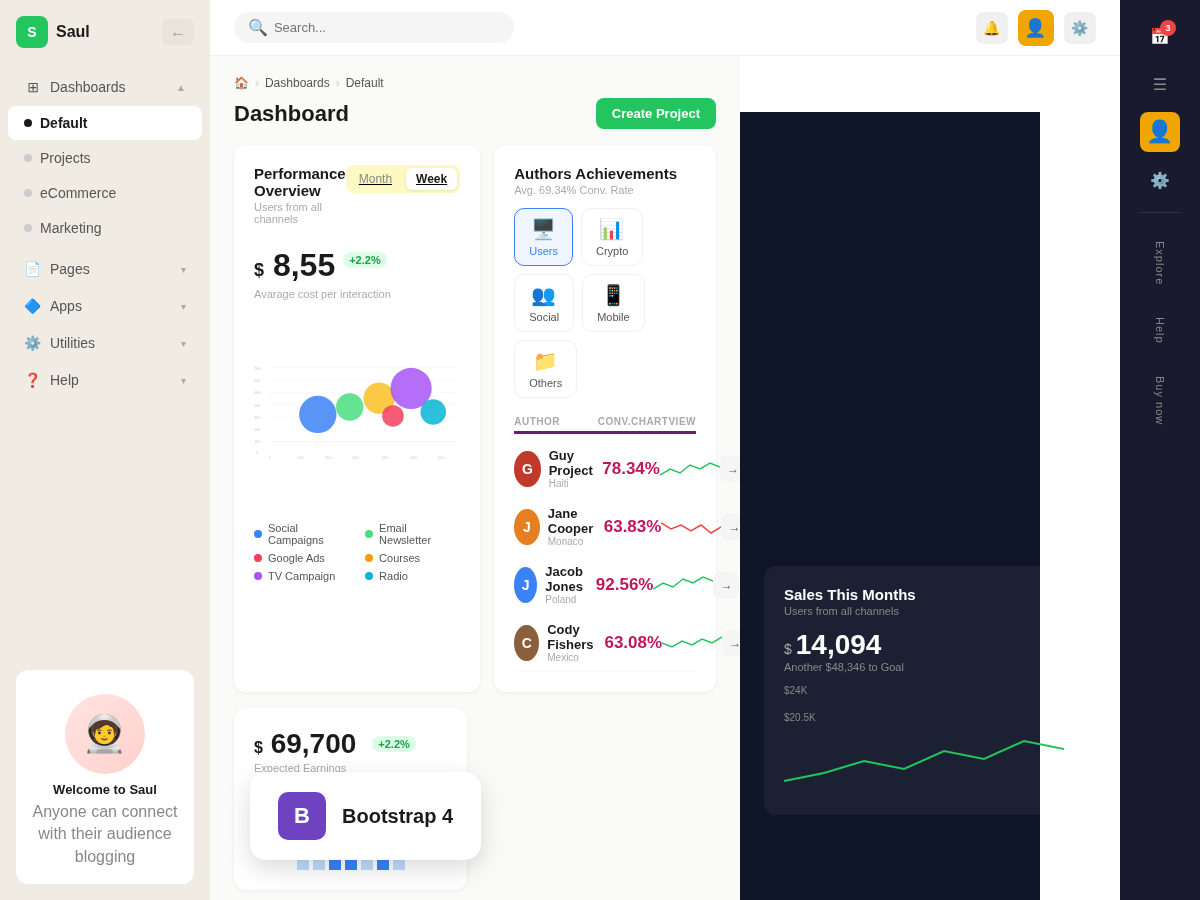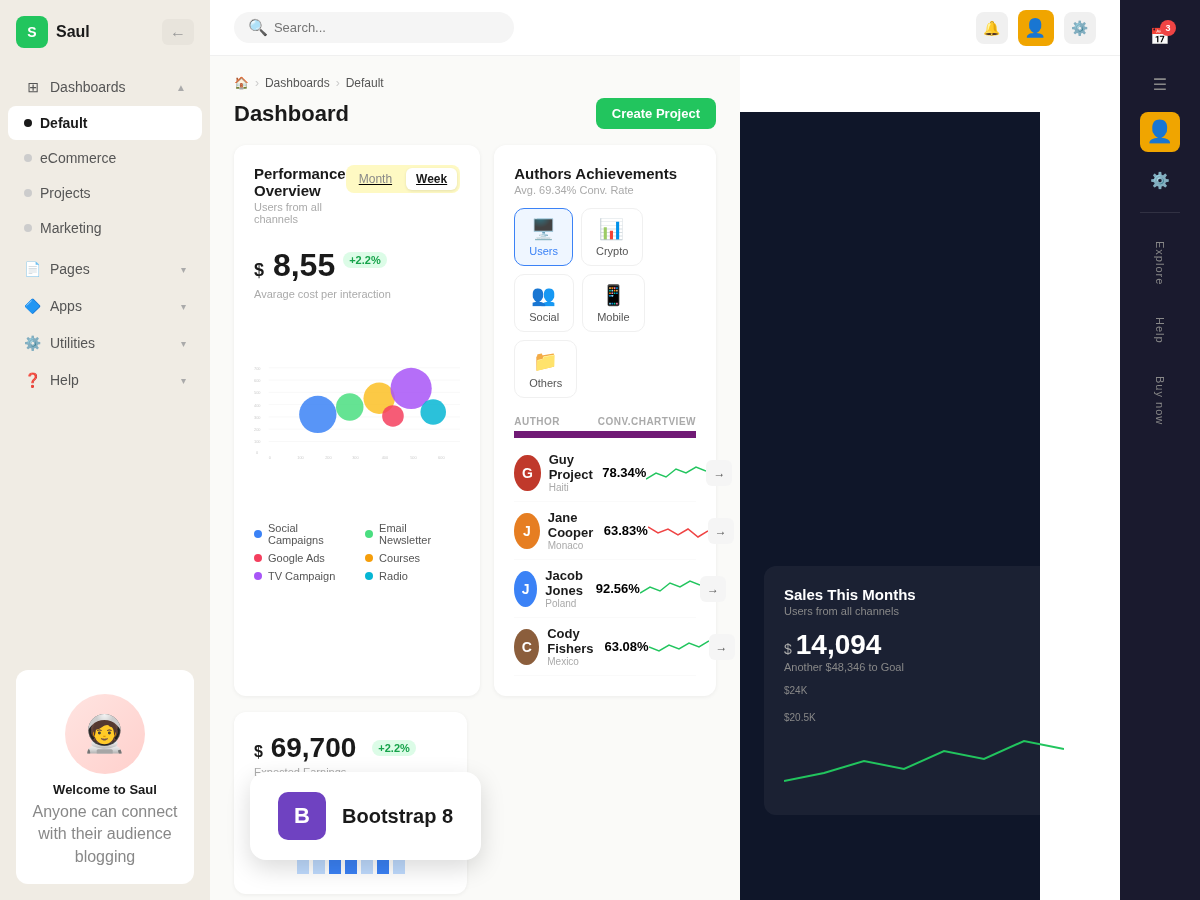--- a/index.html
+++ b/index.html
@@ -209,37 +209,37 @@
     .cat-tab-icon { font-size: 20px; }
     .cat-tab-label { font-size: 11px; color: #555; font-weight: 500; }
     .cat-tab.active .cat-tab-label { color: #3b82f6; }
 
     
     .authors-table { width: 100%; margin-top: 14px; }
     .authors-table-header {
       display: grid; grid-template-columns: 1fr auto auto auto;
       font-size: 10px; color: #aaa; text-transform: uppercase;
       font-weight: 600; letter-spacing: 0.5px;
-      padding: 4px 0; border-bottom: 7px solid #701a75; margin-bottom: 6px;
+      padding: 4px 0; border-bottom: 3px solid #701a75; margin-bottom: 6px;
     }
     .author-row {
       display: grid; grid-template-columns: 1fr auto auto auto;
       align-items: center; padding: 8px 0;
       border-bottom: 1px solid #fafafa;
     }
     .author-info { display: flex; align-items: center; gap: 8px; }
     .author-avatar {
       width: 36px; height: 36px; border-radius: 50%;
       background: #ddd; overflow: hidden;
       display: flex; align-items: center; justify-content: center;
       font-size: 14px; font-weight: 600; color: white;
     }
     .author-name { font-size: 13px; font-weight: 600; color: #1a1a1a; }
     .author-country { font-size: 10px; color: #aaa; }
-    .conv-value { font-size: 13px; font-weight: 600; color: #000000; text-align: right; }
+    .conv-value { font-size: 17px; font-weight: 600; color: #be185d; text-align: right; }
     .mini-chart { display: flex; align-items: center; }
     .view-btn {
       width: 26px; height: 26px; border-radius: 6px;
       background: #f5f5f5; border: none; cursor: pointer;
       display: flex; align-items: center; justify-content: center;
       font-size: 12px; color: #555;
     }
 
     
     .stats-row {
@@ -362,25 +362,25 @@
       <div class="nav-item-icon">⊞</div>
       <span>Dashboards</span>
       <span class="nav-chevron">▲</span>
     </div>
     <div class="nav-item active">
       <div class="dot active-dot"></div>
       <span>Default</span>
     </div>
     <div class="nav-item">
       <div class="dot"></div>
-      <span>eCommerce</span>
+      <span>Projects</span>
     </div>
     <div class="nav-item">
       <div class="dot"></div>
-      <span>Projects</span>
+      <span>eCommerce</span>
     </div>
     <div class="nav-item">
       <div class="dot"></div>
       <span>Marketing</span>
     </div>
   </div>
 
   <div class="nav-section">
     <div class="nav-item">
       <div class="nav-item-icon">📄</div>
@@ -700,21 +700,21 @@
             <polyline points="0,50 40,42 80,30 120,38 160,20 200,28 240,10 280,18" fill="none" stroke="#22c55e" stroke-width="2"></polyline>
           </svg>
         </div>
       </div>
     </div>
 
     <div class="bootstrap-overlay">
       <div class="bootstrap-icon">
         <span>B</span>
       </div>
-      <span class="bootstrap-label">Bootstrap 8</span>
+      <span class="bootstrap-label">Bootstrap 4</span>
     </div>
 
   </div>
 </div>
 
 <div class="right-sidebar">
   <div class="rs-icon">
     <span>📅</span>
     <span class="rs-badge">3</span>
   </div>

